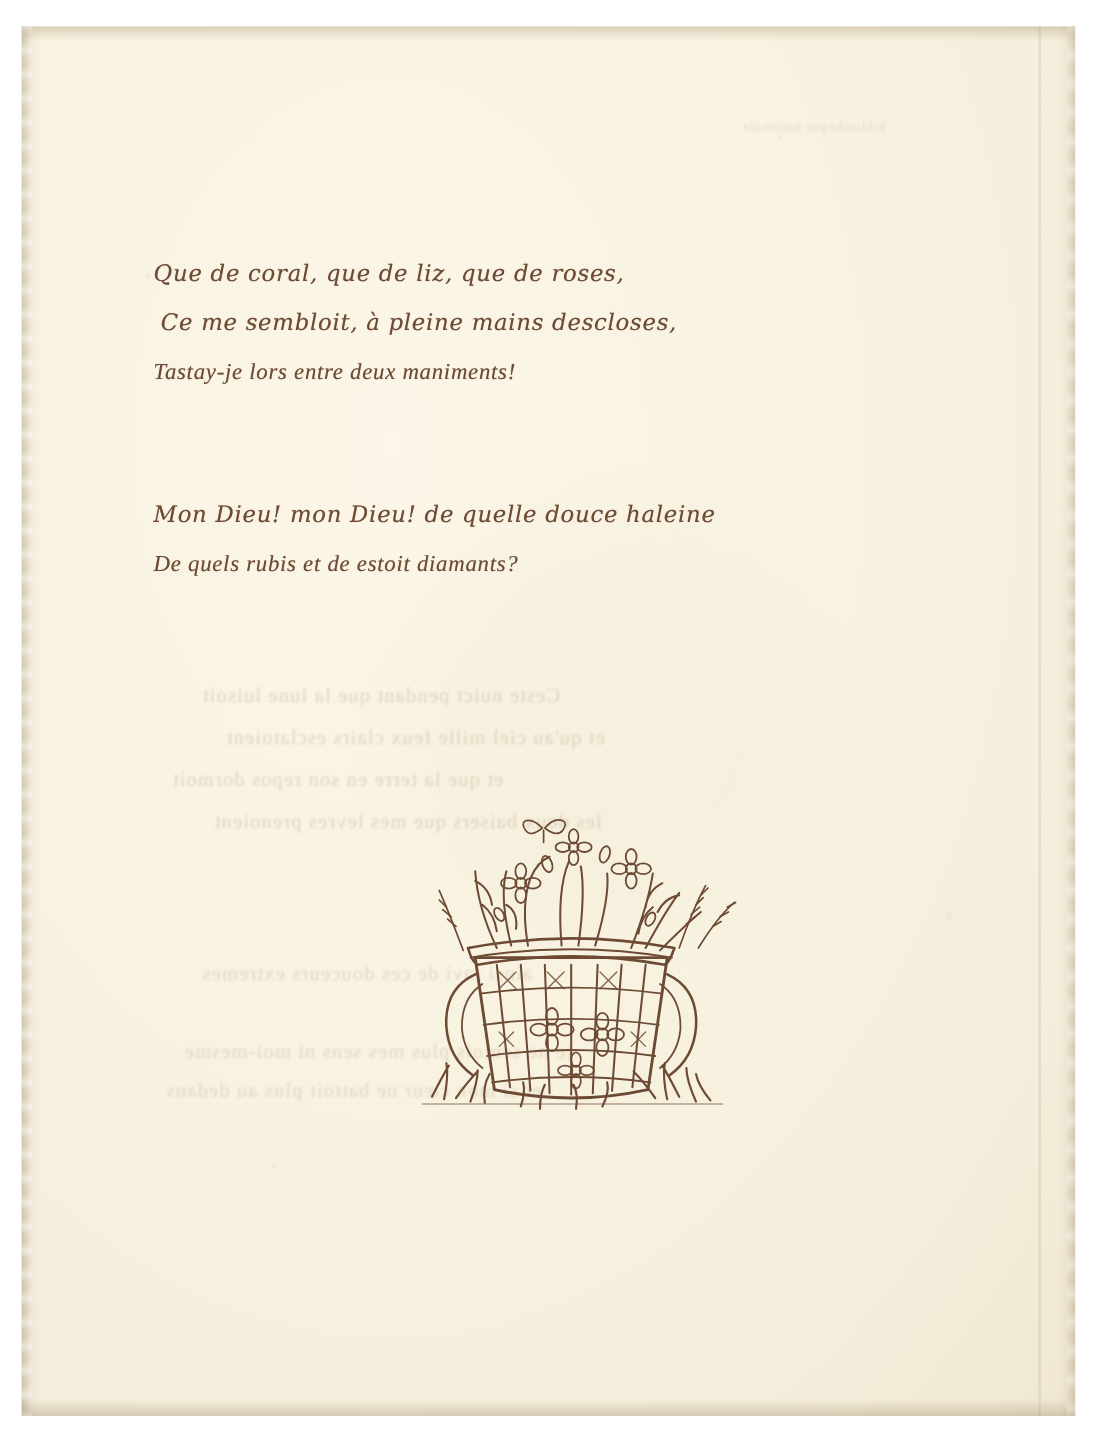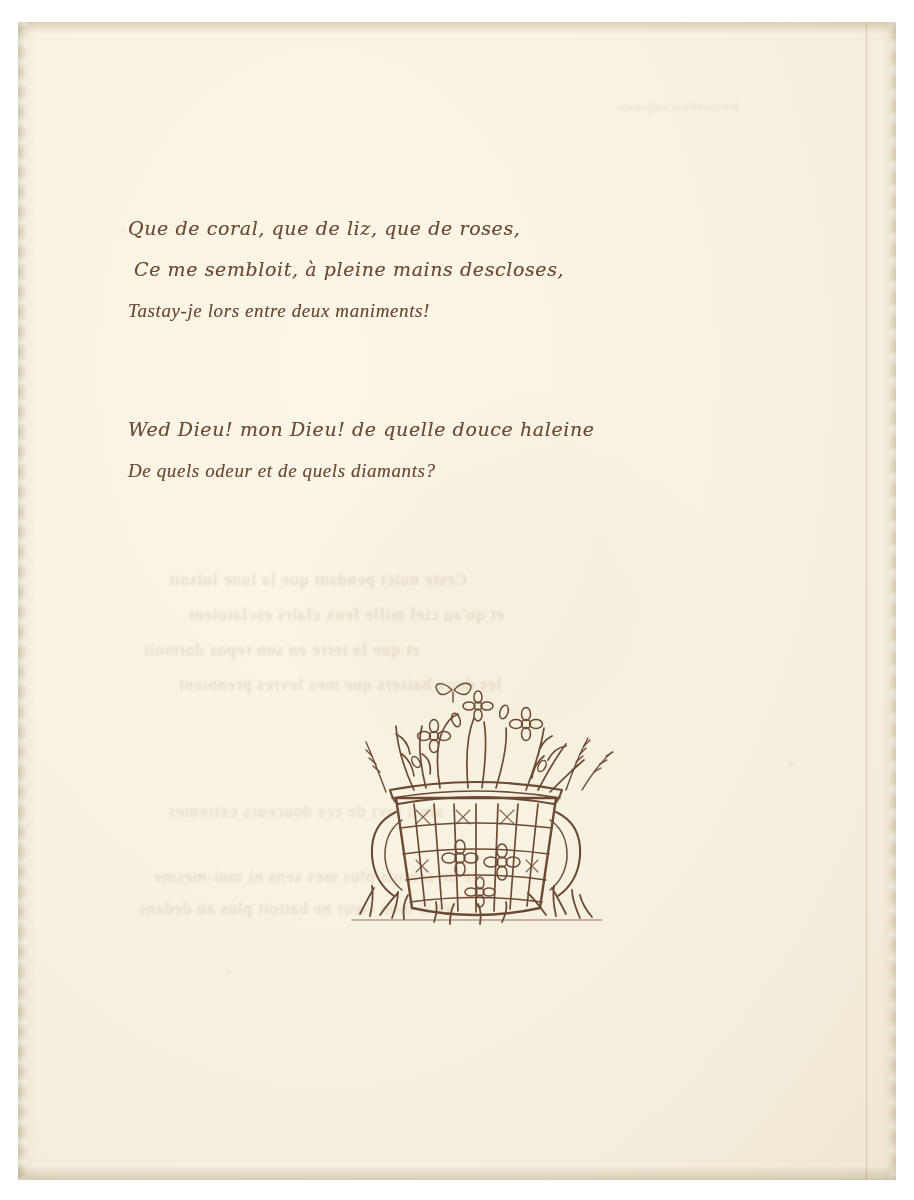--- a/index.html
+++ b/index.html
@@ -183,22 +183,22 @@
 
     <div id="poem">
 
       <div class="stanza">
         <div class="verse">Que de coral, que de liz, que de roses,</div>
         <div class="verse indent-1">Ce me sembloit, à pleine mains descloses,</div>
         <div class="verse indent-2">Tastay-je lors entre deux maniments!</div>
       </div>
 
       <div class="stanza">
-        <div class="verse">Wed Dieu! mon Dieu! de quelle douce haleine</div>
-        <div class="verse indent-2">De quels odeur et de quels diamants?</div>
+        <div class="verse">Mon Dieu! mon Dieu! de quelle douce haleine</div>
+        <div class="verse indent-2">De quels rubis et de estoit diamants?</div>
       </div>
 
     </div>
 
     <div id="ornament">
       <svg viewBox="0 0 292 280" xmlns="http://www.w3.org/2000/svg" stroke="#6d4a33" fill="none" stroke-width="2.1" stroke-linecap="round" stroke-linejoin="round">
 
         <g stroke-width="1.8">
           <path d="M30 252 q8 -16 14 -26 M40 254 q4 -18 2 -30 M50 253 q10 -14 18 -22"></path>
           <path d="M62 256 q6 -16 6 -26 M74 257 q-2 -14 4 -24"></path>

